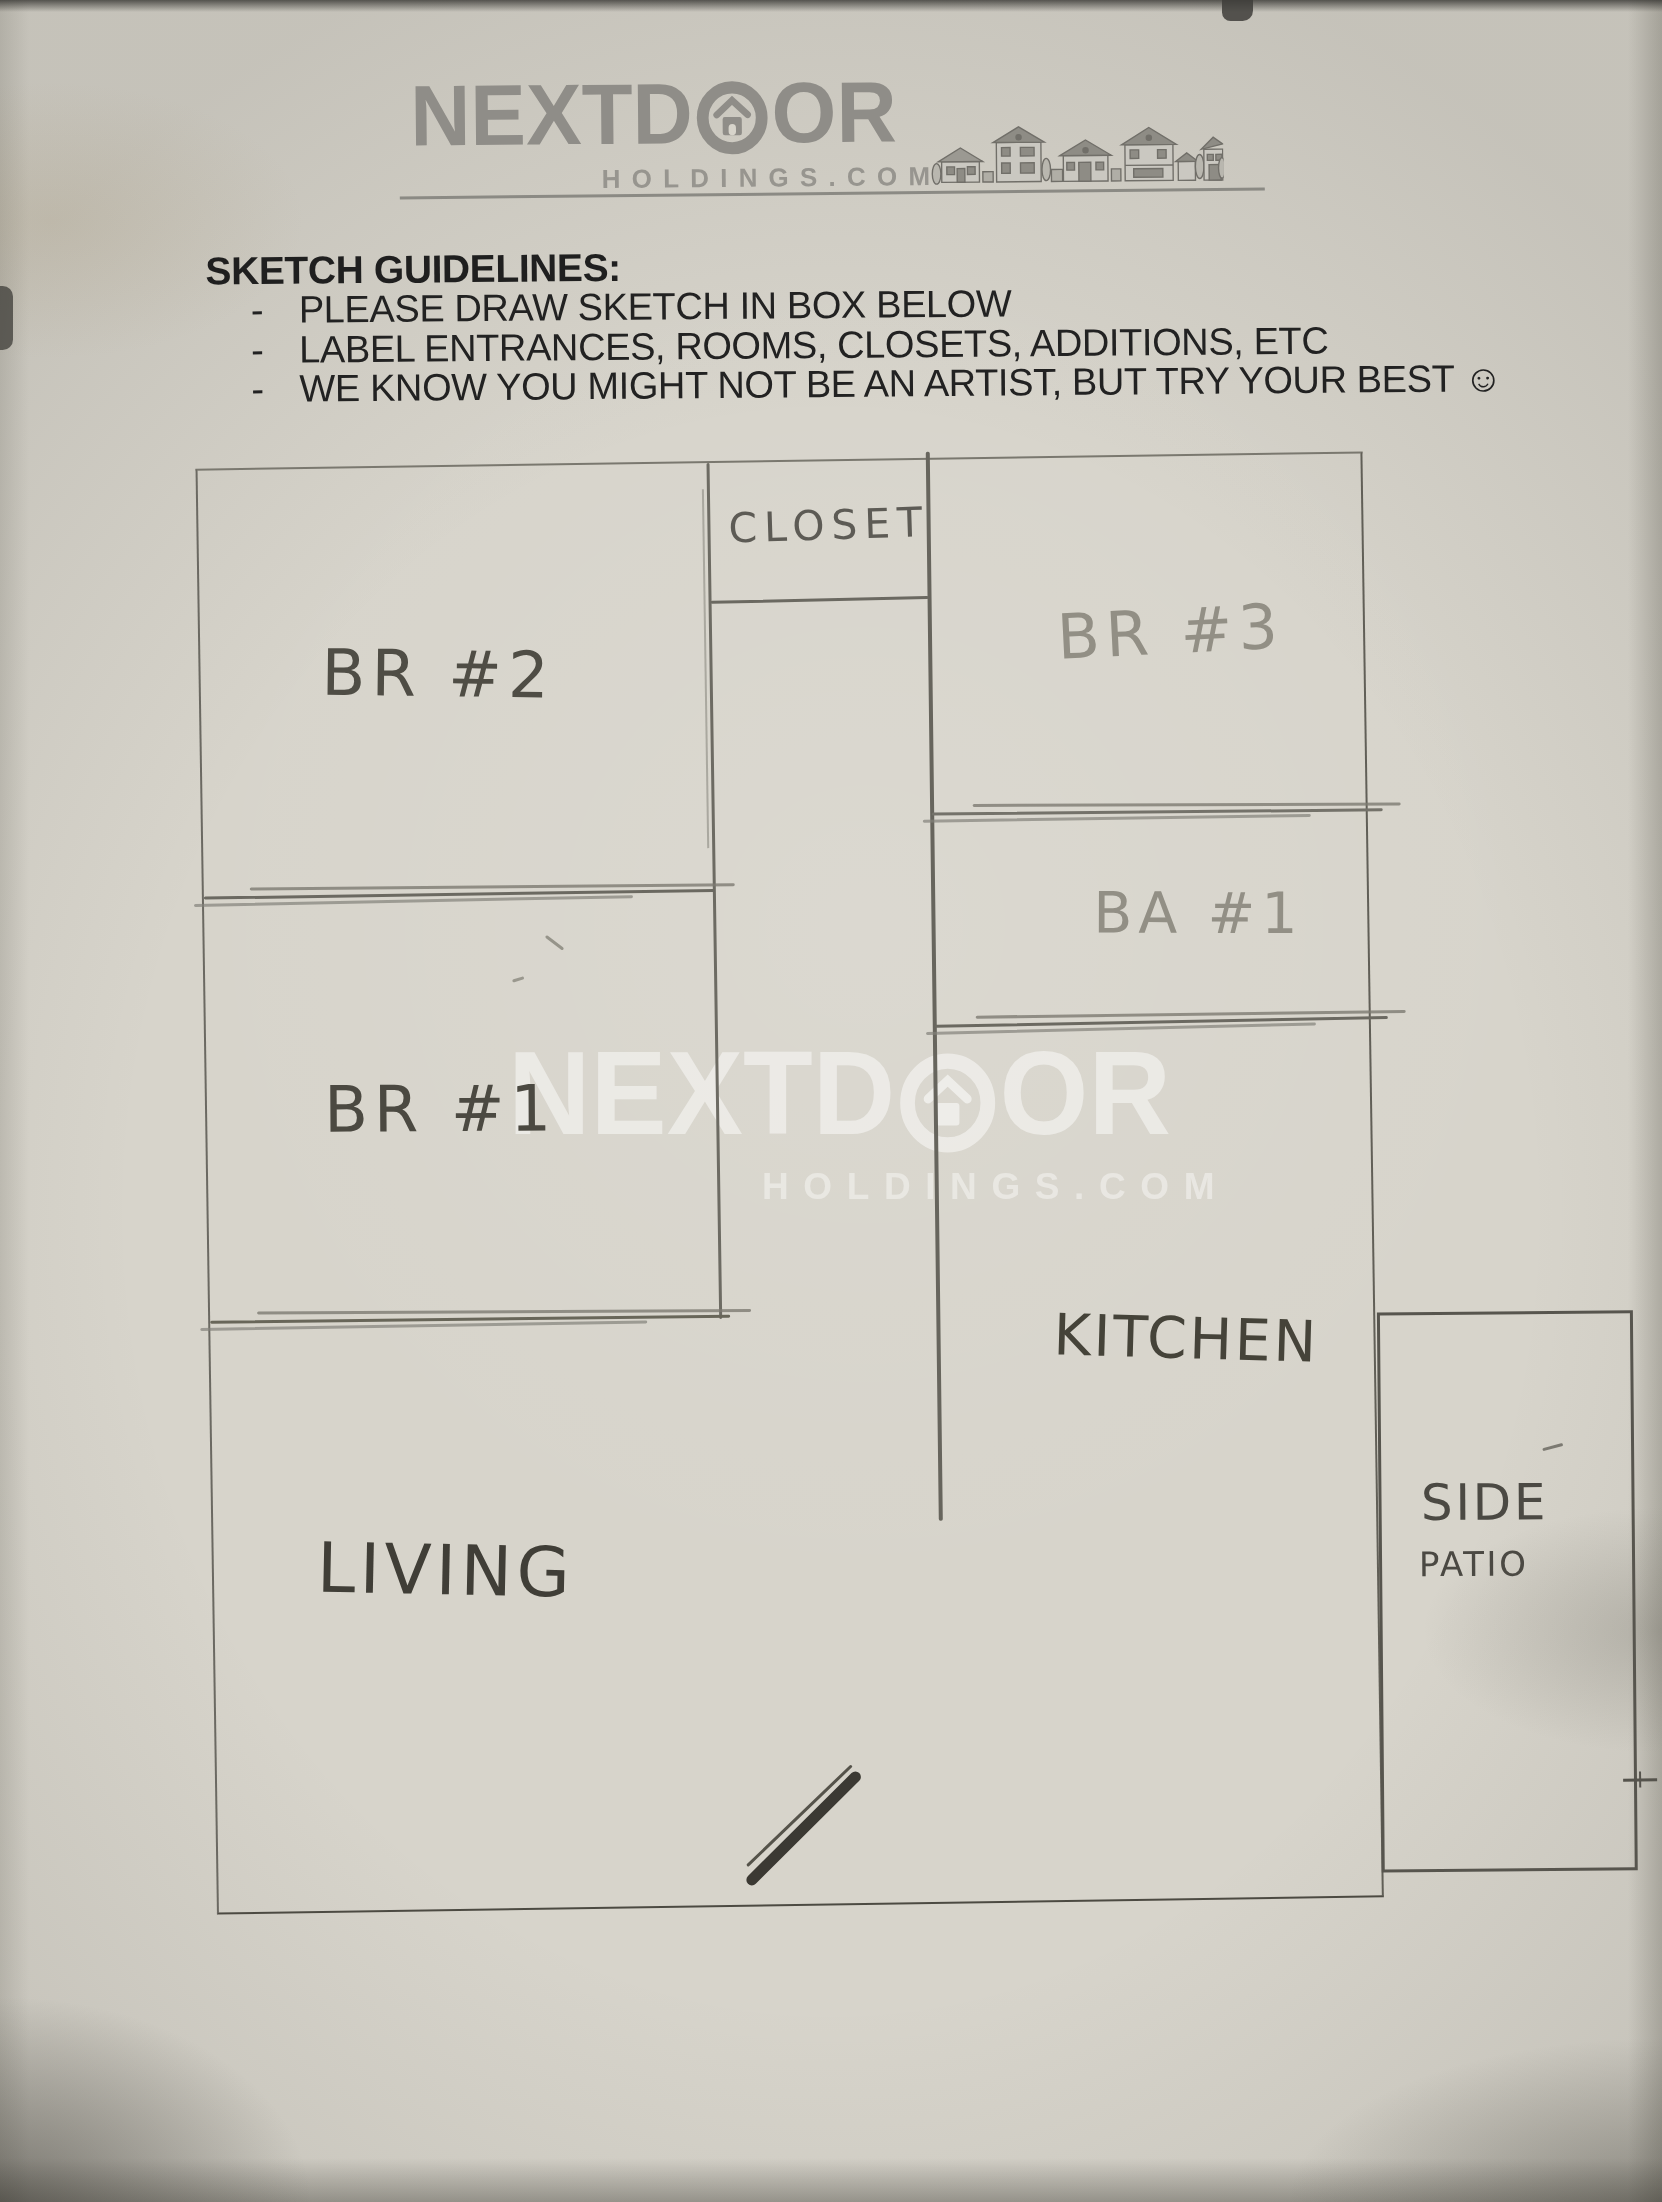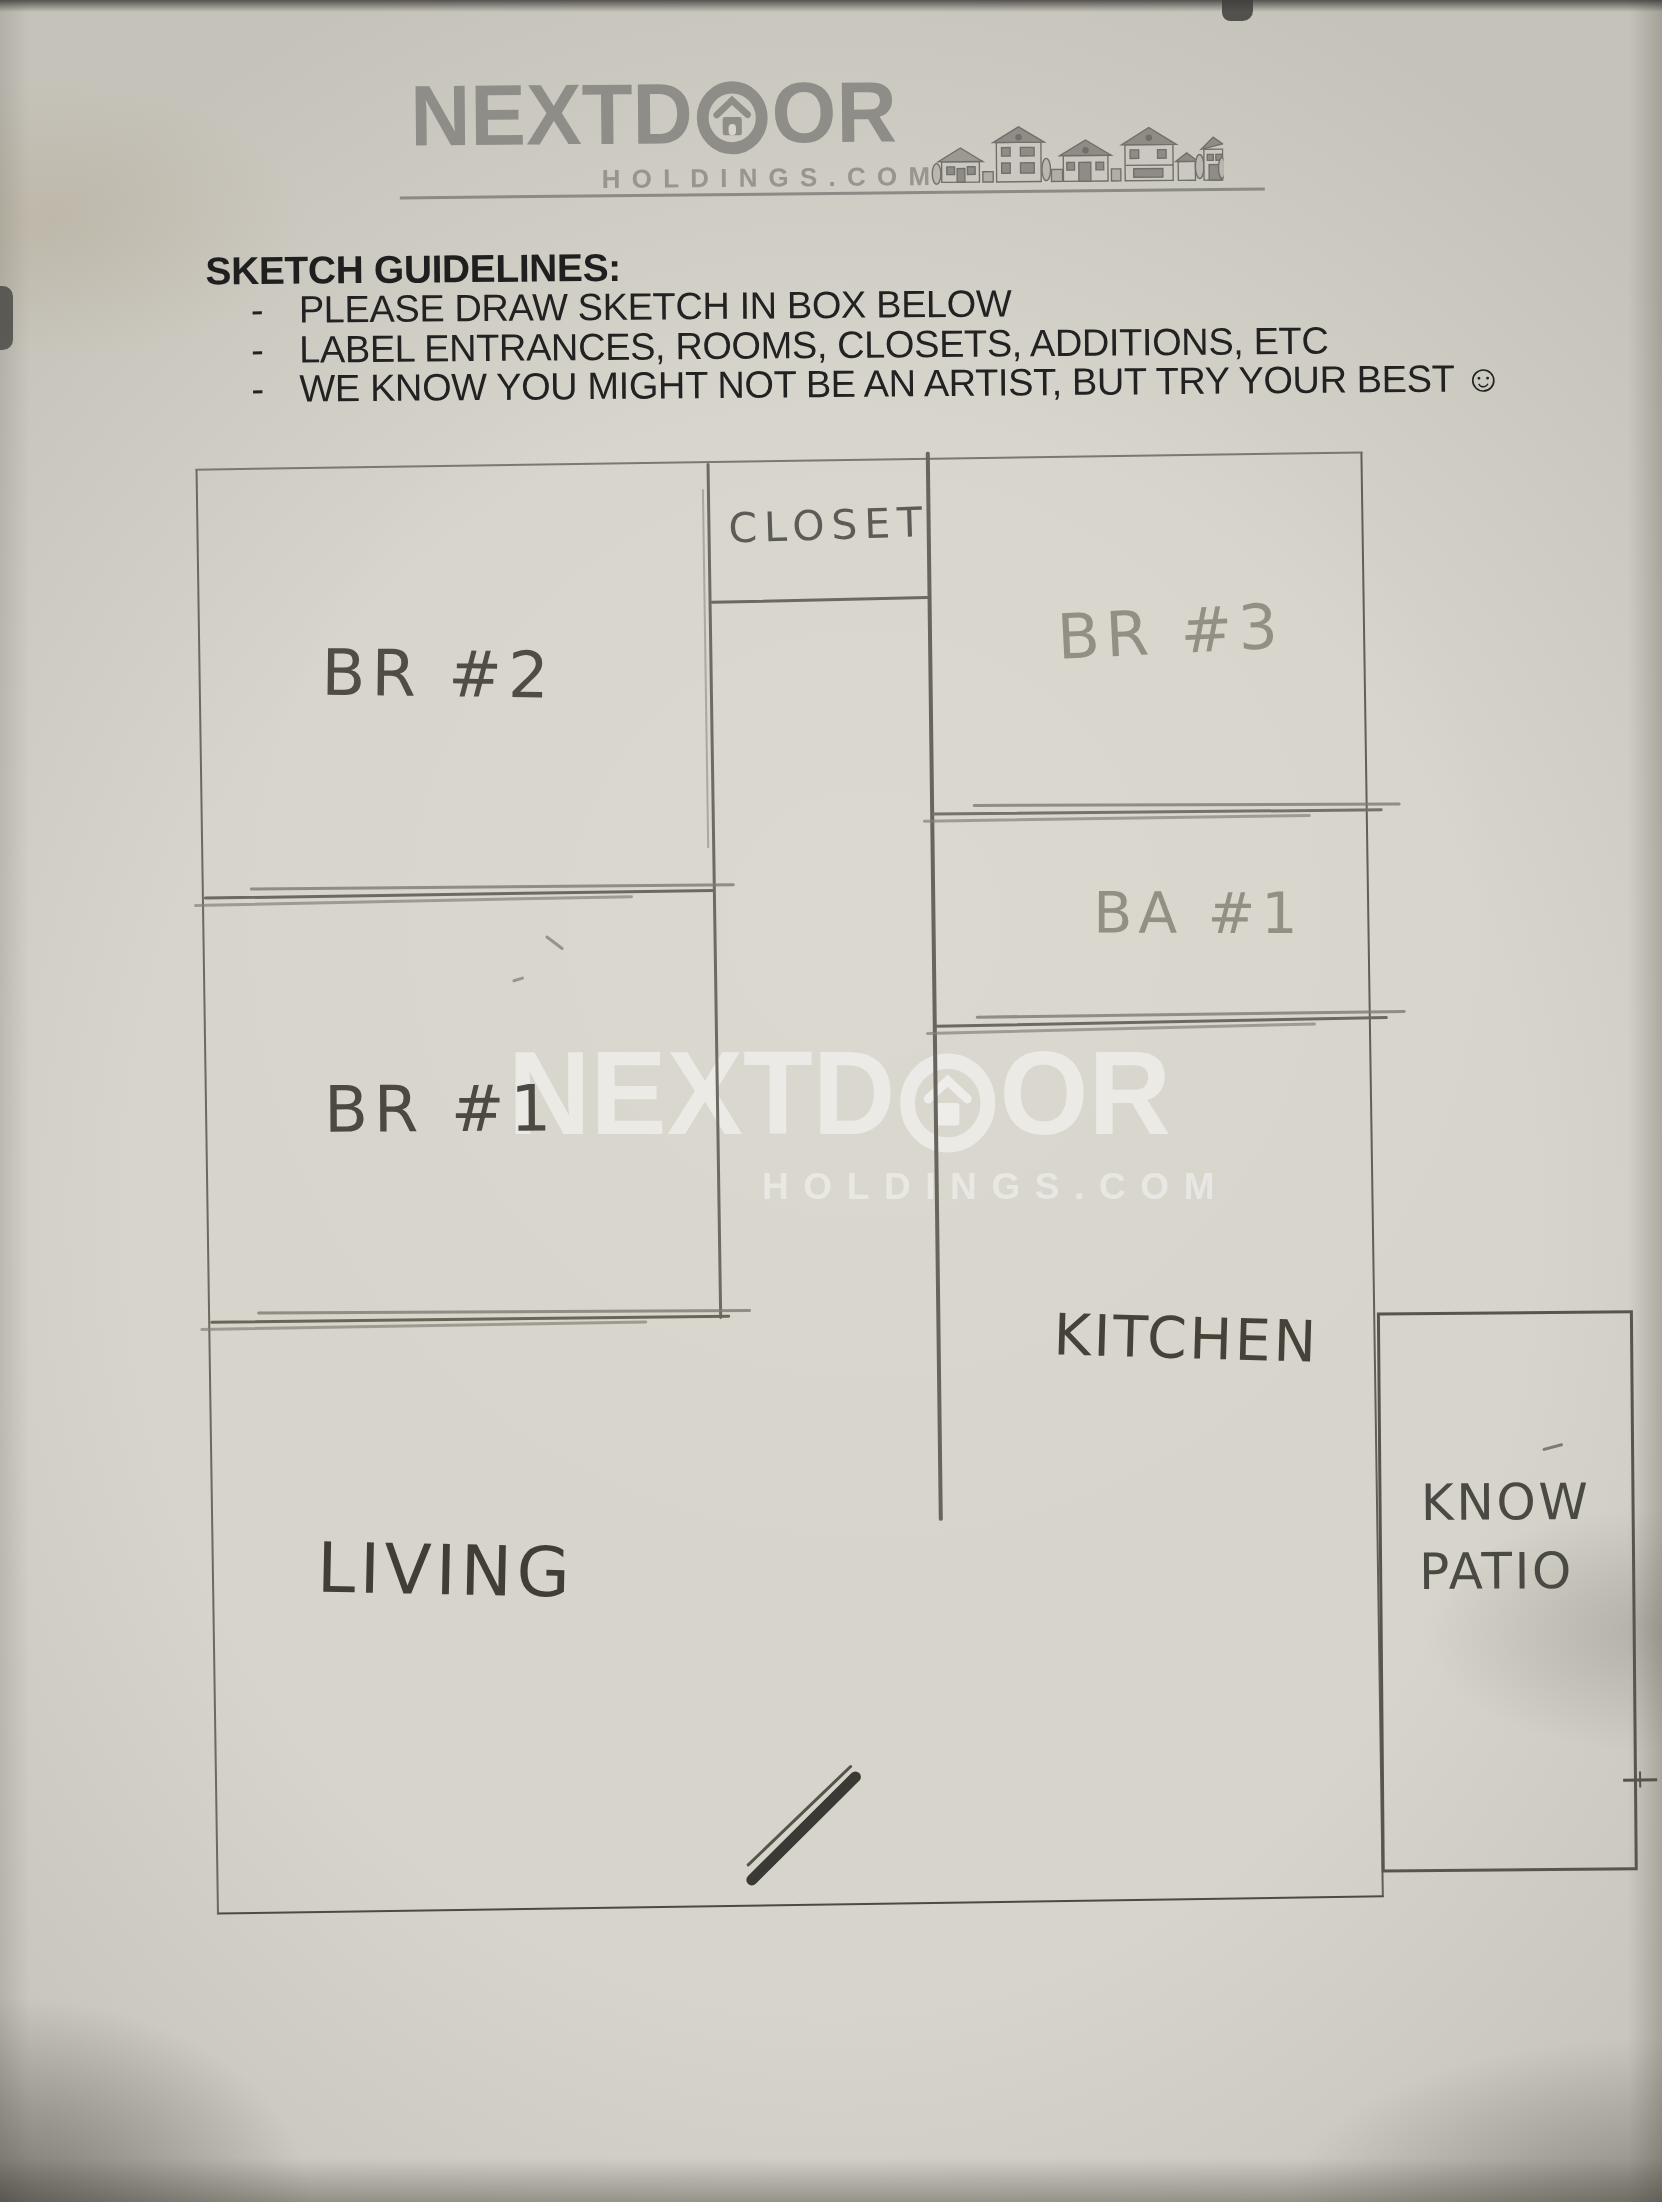--- a/index.html
+++ b/index.html
@@ -71,21 +71,21 @@
   .hand{font-family:"DejaVu Sans", sans-serif;white-space:nowrap;line-height:1;}
   .lbl-closet{left:738px;top:506px;font-size:41px;letter-spacing:6.9px;color:#5d5b55;transform:rotate(-1deg);}
   .lbl-br2{left:329px;top:637px;font-size:64px;letter-spacing:6px;color:#4f4d45;transform:rotate(1.5deg);}
   .lbl-br3{left:1065px;top:607px;font-size:62px;letter-spacing:6px;color:#928f85;transform:rotate(-2deg);}
   .lbl-ba1{left:1097px;top:891px;font-size:57px;letter-spacing:6px;color:#928f85;transform:rotate(1deg);}
   .lbl-br1{left:325px;top:1072px;font-size:64px;letter-spacing:6px;color:#4b4941;transform:rotate(0.5deg);}
   .lbl-kitchen{left:1051px;top:1316px;font-size:57px;letter-spacing:2.6px;color:#454339;transform:rotate(2.5deg);}
   .lbl-living1{left:311px;top:1531px;font-size:69px;letter-spacing:4.3px;color:#403e37;transform:rotate(2deg);}
   .lbl-living2{left:311px;top:1621px;font-size:69px;letter-spacing:4.3px;color:#403e37;transform:rotate(1deg);}
   .lbl-side1{left:1416px;top:1488px;font-size:50px;letter-spacing:2.6px;color:#4b4943;transform:rotate(0.5deg);}
-  .lbl-side2{left:1413px;top:1557px;font-size:50px;letter-spacing:2.6px;color:#4b4943;transform:rotate(0.5deg);}
+  .lbl-side2{left:1413px;top:1557px;font-size:34px;letter-spacing:2.6px;color:#4b4943;transform:rotate(0.5deg);}
 </style>
 </head>
 <body>
 
 <div class="page">
 
   <div class="abs top-notch"></div>
   <div class="abs left-blob"></div>
 
   <div class="abs watermark">
@@ -197,18 +197,18 @@
     <div class="abs stray2"></div>
     <div class="abs pen-slash"></div>
 
     <div class="abs hand lbl-closet">CLOSET</div>
     <div class="abs hand lbl-br2">BR #2</div>
     <div class="abs hand lbl-br3">BR #3</div>
     <div class="abs hand lbl-ba1">BA #1</div>
     <div class="abs hand lbl-br1">BR #1</div>
     <div class="abs hand lbl-kitchen">KITCHEN</div>
     <div class="abs hand lbl-living1">LIVING</div>
-    <div class="abs hand lbl-side1">KNOW</div>
+    <div class="abs hand lbl-side1">SIDE</div>
     <div class="abs hand lbl-side2">PATIO</div>
   </div>
 
 </div>
 
 
 </body></html>

